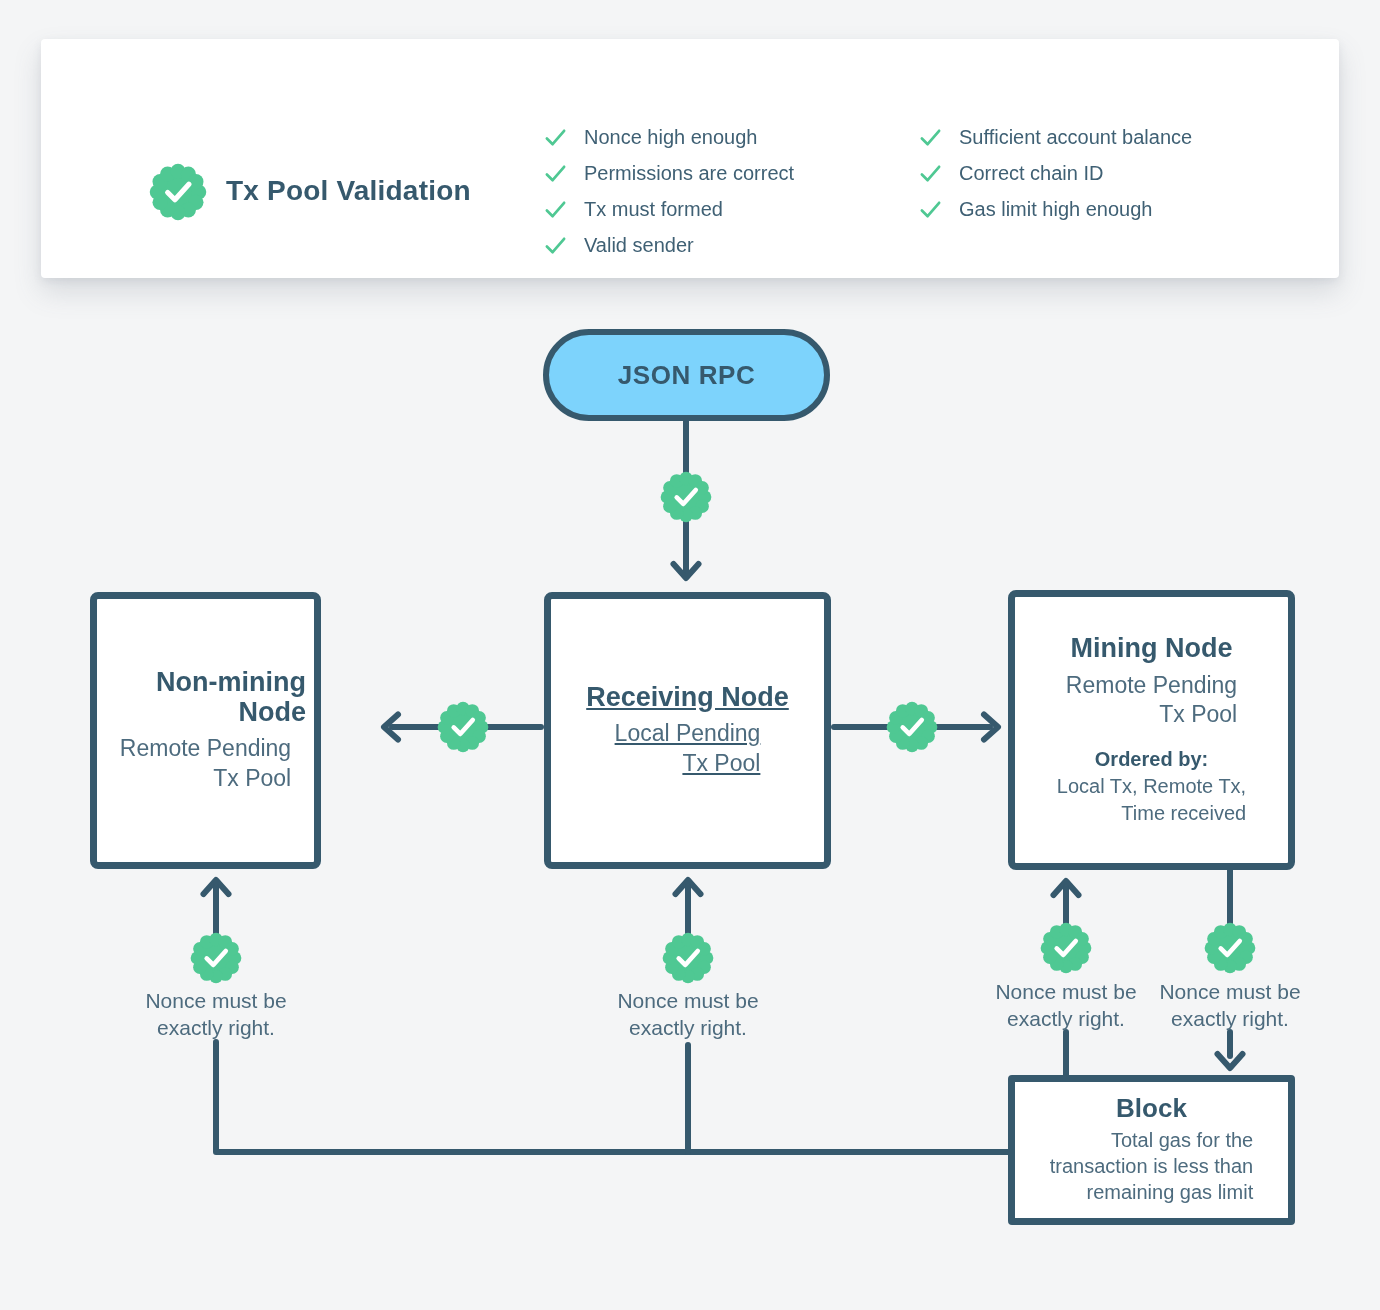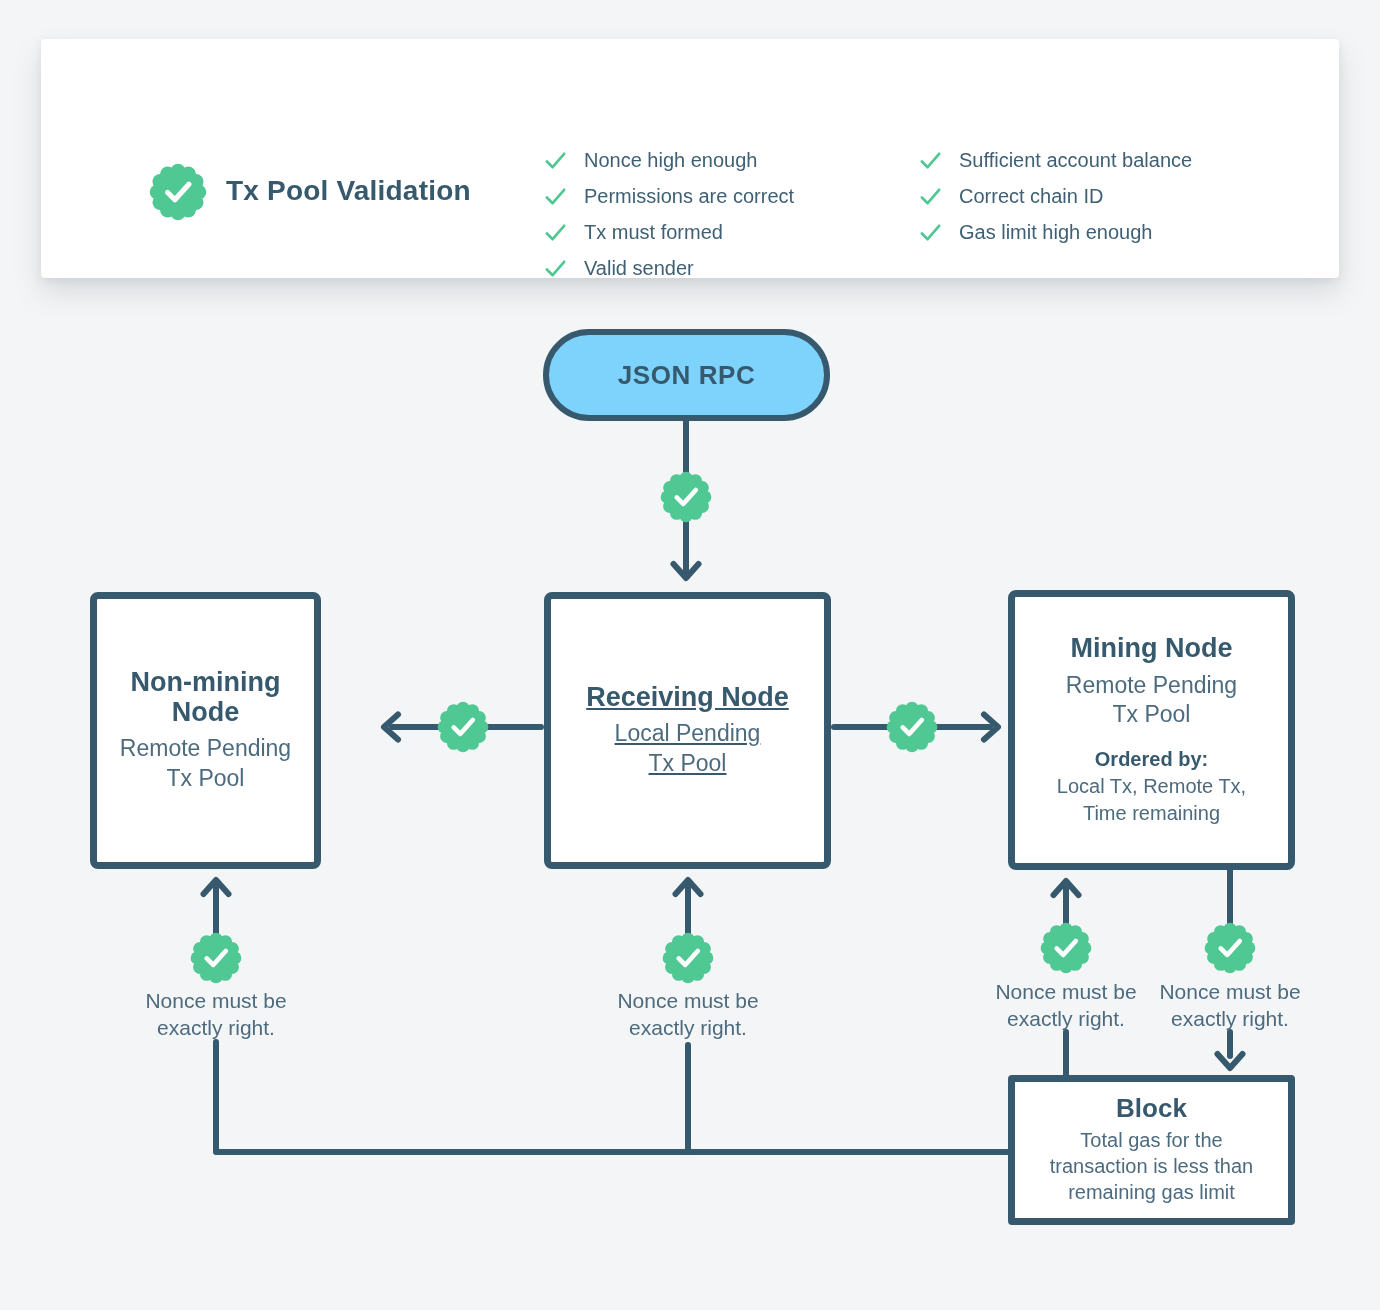--- a/index.html
+++ b/index.html
@@ -43,21 +43,21 @@
     transform:translateY(-54%);
     margin:0;
     font-size:28px;
     font-weight:bold;
     letter-spacing:.2px;
     color:var(--slate);
     white-space:nowrap;
   }
   .checks{
     position:absolute;
-    top:103px;
+    top:80px;
     margin:0; padding:0;
     list-style:none;
   }
   .check-row{
     display:flex;
     align-items:center;
     height:36px;
   }
   .check-icon{
     width:23px; height:23px;
@@ -88,22 +88,22 @@
   }
   .node{
     position:absolute;
     background:#fff;
     border:7px solid var(--slate);
     border-radius:8px;
     display:flex;
     flex-direction:column;
     align-items:center;
     justify-content:center;
-    text-align:center;
-    padding:0;
+    text-align:right;
+    padding:8px;
   }
   .node-title{
     margin:0 0 7px 0;
     font-size:27px;
     font-weight:bold;
     color:var(--slate);
     line-height:1.1;
   }
   .node-sub{
     margin:0;
@@ -286,21 +286,21 @@
     <p class="node-sub preline">Local Pending
 Tx Pool</p>
   </div>
 
   <div class="node" style="left:1008px;top:590px;width:287px;height:280px;">
     <h2 class="node-title">Mining Node</h2>
     <p class="node-sub preline">Remote Pending
 Tx Pool</p>
     <p class="ordered-label">Ordered by:</p>
     <p class="node-detail preline">Local Tx, Remote Tx,
-Time remaining</p>
+Time received</p>
   </div>
 
   <div class="node block" style="left:1008px;top:1075px;width:287px;height:150px;border-radius:4px;">
     <h2 class="node-title">Block</h2>
     <p class="node-detail preline">Total gas for the
 transaction is less than
 remaining gas limit</p>
   </div>
 
   <span class="flow-badge" style="left:660px;top:471px;">

